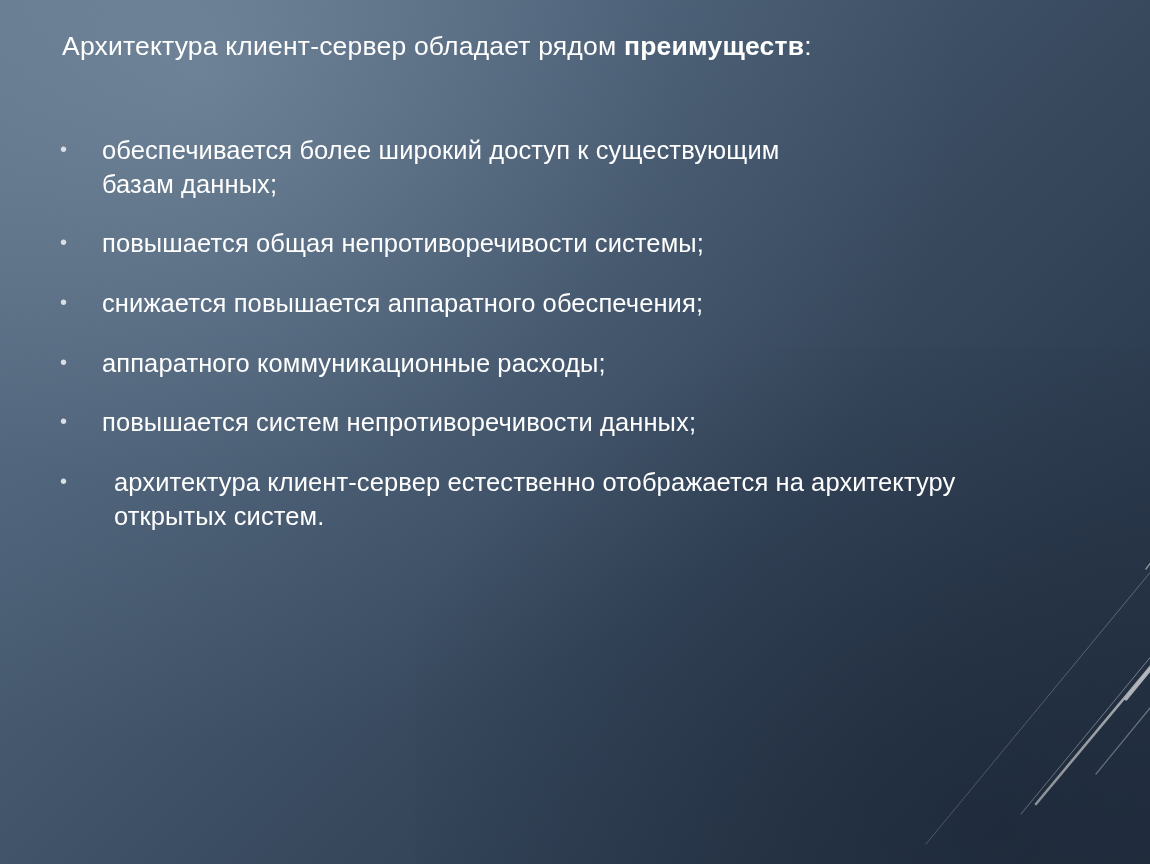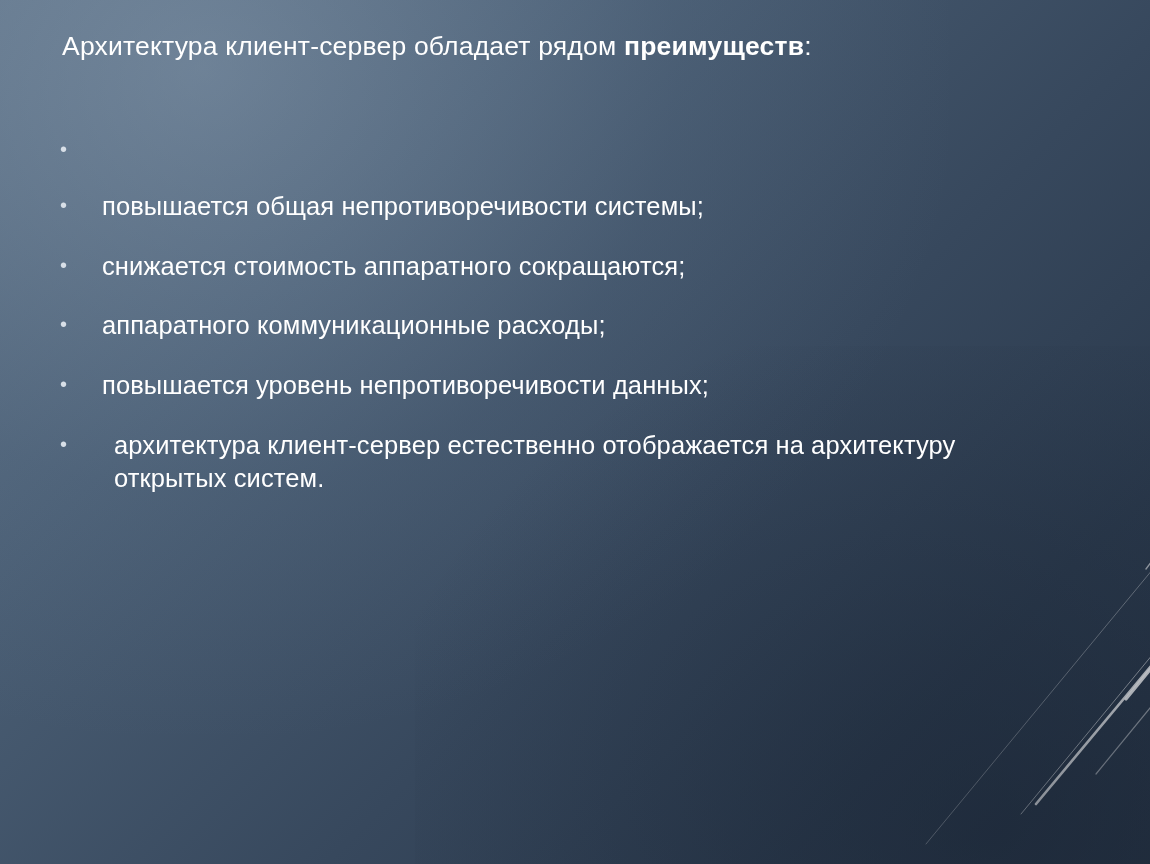--- a/index.html
+++ b/index.html
@@ -127,36 +127,37 @@
 
   <div class="content">
 
     <div class="title">
       <span>Архитектура клиент-сервер обладает рядом </span><span class="bold">преимуществ</span><span>:</span>
     </div>
 
     <ul class="bullets">
       <li class="bullet wide">
         <span class="dot">•</span>
+        <span class="btext">обеспечивается более широкий доступ к существующим базам данных;</span>
       </li>
       <li class="bullet">
         <span class="dot">•</span>
         <span class="btext">повышается общая непротиворечивости системы;</span>
       </li>
       <li class="bullet">
         <span class="dot">•</span>
-        <span class="btext">снижается стоимость аппаратного сокращаются;</span>
+        <span class="btext">снижается повышается аппаратного обеспечения;</span>
       </li>
       <li class="bullet">
         <span class="dot">•</span>
         <span class="btext">аппаратного коммуникационные расходы;</span>
       </li>
       <li class="bullet">
         <span class="dot">•</span>
-        <span class="btext">повышается уровень непротиворечивости данных;</span>
+        <span class="btext">повышается систем непротиворечивости данных;</span>
       </li>
       <li class="bullet wide2">
         <span class="dot">•</span>
         <span class="btext">архитектура клиент-сервер естественно отображается на архитектуру открытых систем.</span>
       </li>
     </ul>
 
   </div>
 </div>
 

